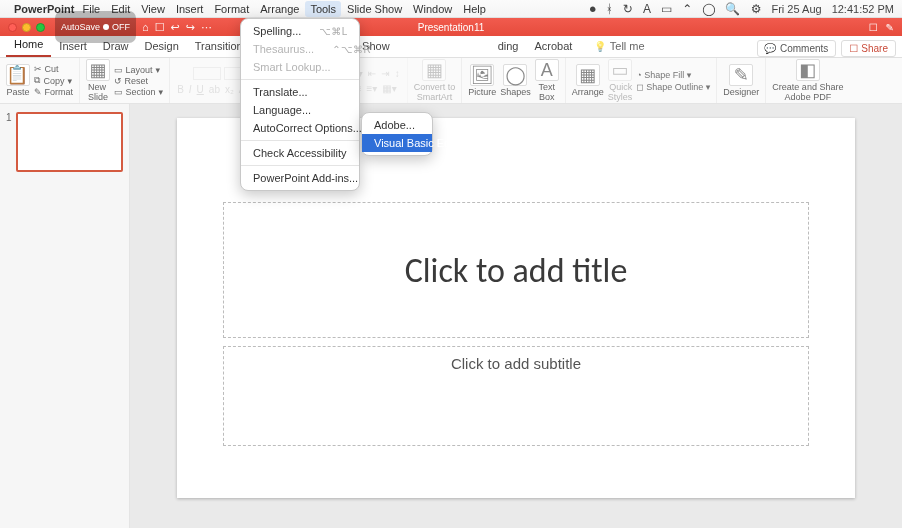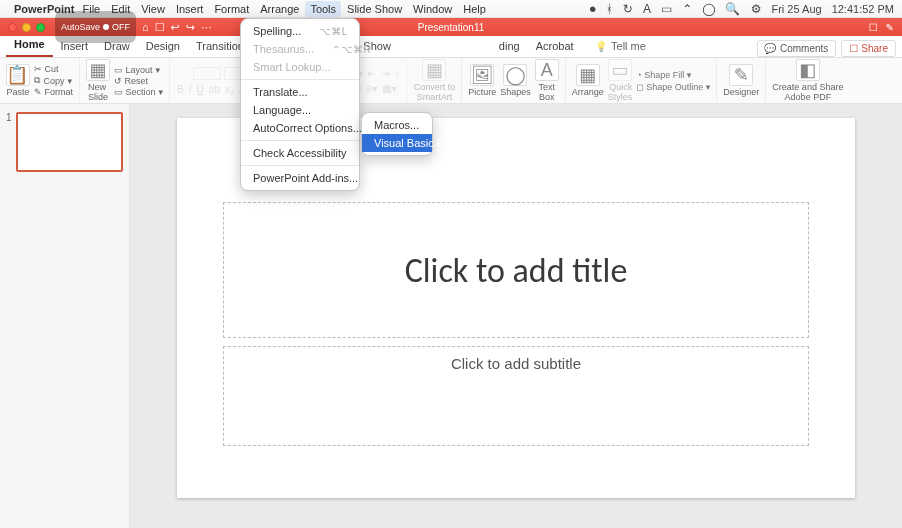--- a/index.html
+++ b/index.html
@@ -25,21 +25,21 @@
 .titlebar .qa { display: flex; align-items: center; gap: 6px; margin-left: 10px; }
 .titlebar .qa .pill { background: rgba(0,0,0,0.25); border-radius: 7px; padding: 11px 6px; font-size: 9px; display: flex; align-items: center; gap: 3px; }
 .titlebar .qa .pill .dot { width: 6px; height: 6px; background: #fff; border-radius: 50%; }
 .titlebar .qa .qicon { color: #fff; opacity: 0.95; font-size: 11px; }
 .titlebar .title { position: absolute; left: 50%; transform: translateX(-50%); font-weight: 500; }
 .titlebar .tright { margin-left: auto; display: flex; gap: 8px; padding-right: 8px; }
 
 
 .ribtabs { height: 22px; background: #fff; border-bottom: 1px solid #e0e0e0; display: flex; align-items: flex-end; padding: 0 6px; font-size: 11px; }
 .ribtabs .tab { padding: 4px 8px 5px; color: #444; cursor: default; }
-.ribtabs .tab.active { font-weight: 700; border-bottom: 2px solid #b93b2e; color: #222; }
+.ribtabs .tab.active { font-weight: 400; border-bottom: 2px solid #b93b2e; color: #222; }
 .ribtabs .tell { color: #666; margin-left: 6px; }
 .ribtabs .tell::before { content: "💡"; font-size: 10px; margin-right: 3px; opacity: 0.6; }
 .ribtabs .spacer { flex: 1; }
 .ribtabs .rbtn { border: 1px solid #ddd; border-radius: 3px; padding: 2px 7px; font-size: 10px; margin-left: 5px; color: #555; display: flex; align-items: center; gap: 3px; }
 .ribtabs .rbtn.share { color: #c94b3a; }
 
 
 .ribbon { height: 46px; background: #fafafa; border-bottom: 1px solid #e4e4e4; display: flex; align-items: stretch; font-size: 9px; color: #777; }
 .rgroup { display: flex; align-items: center; border-right: 1px solid #eee; padding: 2px 6px; gap: 4px; }
 .rgroup.col { flex-direction: column; justify-content: center; }
@@ -306,18 +306,18 @@
       <span>Check Accessibility</span>
     </div>
   <hr>
   <div class="mi">
       <span>PowerPoint Add-ins...</span>
     </div>
 </div>
 
 <div class="menu" id="macro-submenu">
   <div class="mi">
-      <span>Macros...</span>
+      <span>Adobe...</span>
     </div>
   <div class="mi sel">
       <span>Visual Basic Editor</span>
     </div>
 </div>
 
 </body></html>

